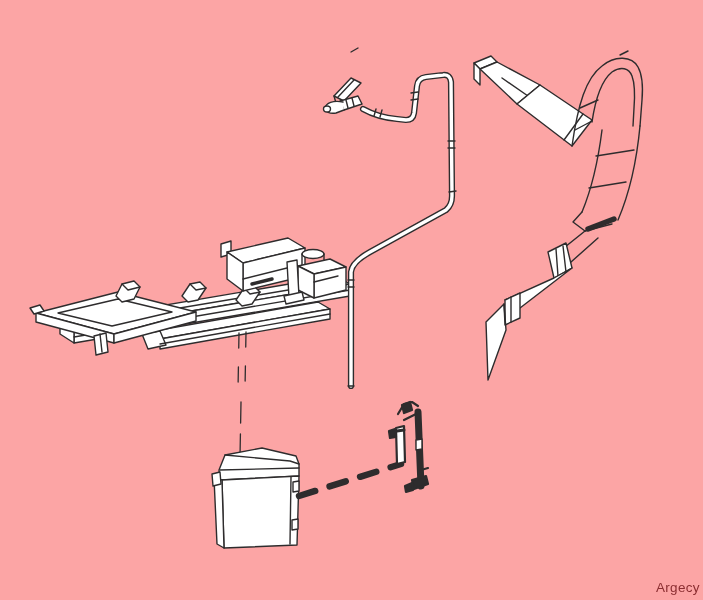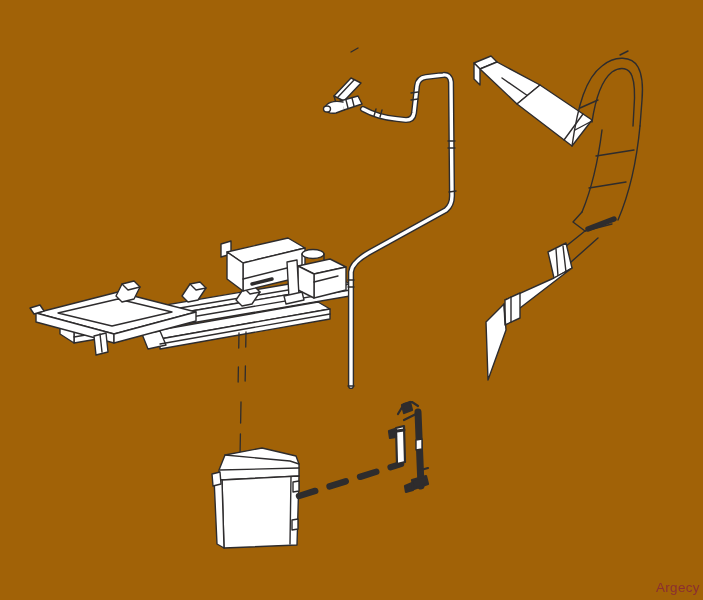--- a/index.html
+++ b/index.html
@@ -1,16 +1,16 @@
 <!DOCTYPE html>
 <html><head>
 <meta charset="utf-8">
 <style>
   html,body{margin:0;padding:0;background:#ffffff;}
-  .stage{position:relative;width:703px;height:600px;background:#a16207;overflow:hidden;
+  .stage{position:relative;width:703px;height:600px;background:#fca5a5;overflow:hidden;
          font-family:"Liberation Sans",sans-serif;}
   svg{display:block;}
   .lineart{stroke:#2e2c2d;fill:none;stroke-width:1.4;stroke-linejoin:round;stroke-linecap:round;}
   .face{fill:#ffffff;}
   .dark{fill:#2e2c2d;}
   .wm{font-family:"Liberation Sans",sans-serif;font-size:13.5px;letter-spacing:.3px;}
 </style>
 </head>
 <body>
 

